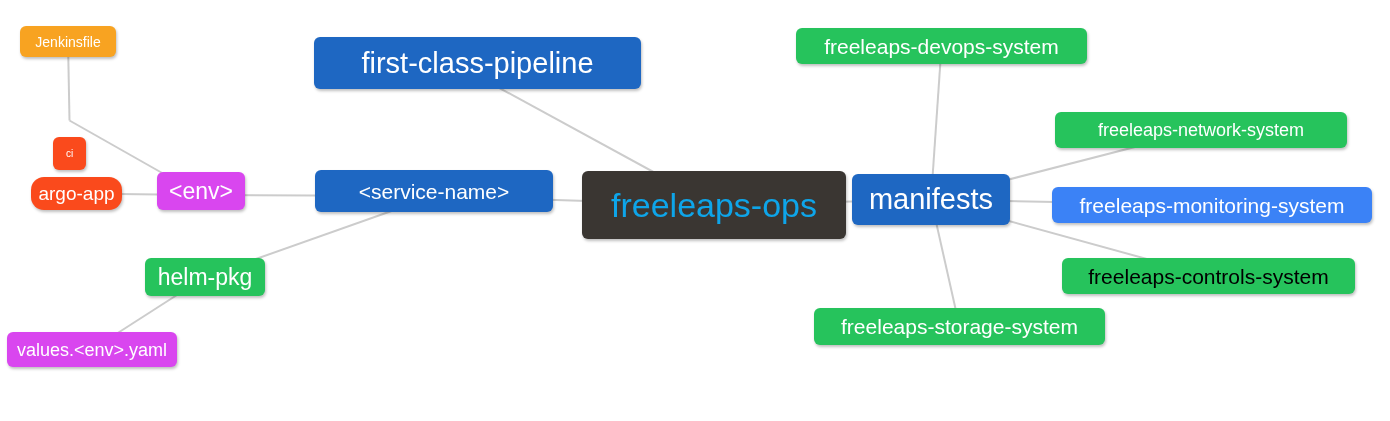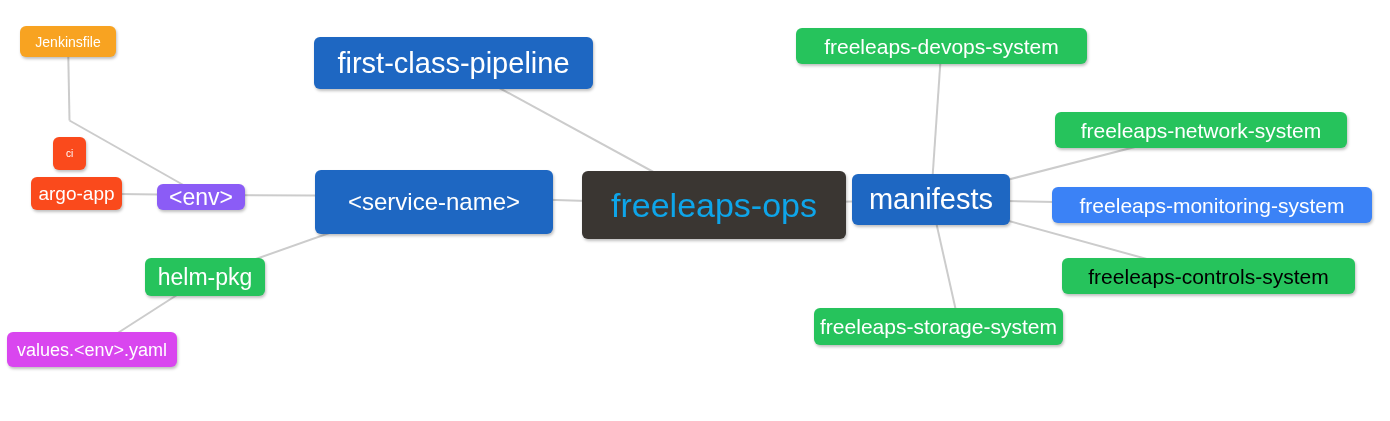--- a/index.html
+++ b/index.html
@@ -52,27 +52,27 @@
       <line x1="201" y1="195" x2="76.5" y2="193.5" stroke="#CCCCCC" stroke-width="2"></line>
       <line x1="69.5" y1="120.5" x2="68" y2="41.5" stroke="#CCCCCC" stroke-width="2"></line>
       <line x1="205" y1="277" x2="92" y2="349.5" stroke="#CCCCCC" stroke-width="2"></line>
       <line x1="931" y1="199.5" x2="941.5" y2="46" stroke="#CCCCCC" stroke-width="2"></line>
       <line x1="931" y1="199.5" x2="1201" y2="130" stroke="#CCCCCC" stroke-width="2"></line>
       <line x1="931" y1="199.5" x2="1212" y2="205" stroke="#CCCCCC" stroke-width="2"></line>
       <line x1="931" y1="199.5" x2="1208.5" y2="276" stroke="#CCCCCC" stroke-width="2"></line>
       <line x1="931" y1="199.5" x2="959.5" y2="326.5" stroke="#CCCCCC" stroke-width="2"></line>
     </svg>
 <div class="node" style="left: 582px; top: 171px; width: 264px; height: 68px; font-size: 34px; background: rgb(58, 54, 50); color: #0ea5e9;">freeleaps-ops</div>
-    <div class="node" style="left: 314px; top: 37px; width: 279px; height: 52px; font-size: 29px; background: rgb(30, 103, 194); color: rgb(255, 255, 255);">first-class-pipeline</div>
-    <div class="node" style="left: 315px; top: 170px; width: 238px; height: 64px; font-size: 24px; background: rgb(30, 103, 194); color: rgb(255, 255, 255);">&lt;service-name&gt;</div>
+    <div class="node" style="left: 314px; top: 37px; width: 327px; height: 52px; font-size: 29px; background: rgb(30, 103, 194); color: rgb(255, 255, 255);">first-class-pipeline</div>
+    <div class="node" style="left: 315px; top: 170px; width: 238px; height: 42px; font-size: 21px; background: rgb(30, 103, 194); color: rgb(255, 255, 255);">&lt;service-name&gt;</div>
     <div class="node" style="left: 852px; top: 174px; width: 158px; height: 51px; font-size: 29px; background: rgb(30, 103, 194); color: rgb(255, 255, 255);">manifests</div>
-    <div class="node" style="left: 157px; top: 184px; width: 88px; height: 26px; font-size: 23px; background: #8b5cf6; color: rgb(255, 255, 255);">&lt;env&gt;</div>
+    <div class="node" style="left: 157px; top: 172px; width: 88px; height: 38px; font-size: 23px; background: #d946ef; color: rgb(255, 255, 255);">&lt;env&gt;</div>
     <div class="node" style="left: 145px; top: 258px; width: 120px; height: 38px; font-size: 23px; background: rgb(38, 195, 92); color: rgb(255, 255, 255);">helm-pkg</div>
     <div class="node" style="left: 796px; top: 28px; width: 291px; height: 36px; font-size: 21px; background: rgb(38, 195, 92); color: rgb(255, 255, 255);">freeleaps-devops-system</div>
-    <div class="node" style="left: 1055px; top: 112px; width: 292px; height: 36px; font-size: 21px; background: rgb(38, 195, 92); color: rgb(255, 255, 255);">freeleaps-network-system</div>
+    <div class="node" style="left: 1055px; top: 112px; width: 292px; height: 36px; font-size: 18px; background: rgb(38, 195, 92); color: rgb(255, 255, 255);">freeleaps-network-system</div>
     <div class="node" style="left: 1052px; top: 187px; width: 320px; height: 36px; font-size: 21px; background: #3b82f6; color: rgb(255, 255, 255);">freeleaps-monitoring-system</div>
     <div class="node" style="left: 1062px; top: 258px; width: 293px; height: 36px; font-size: 21px; background: rgb(38, 195, 92); color: #000000;">freeleaps-controls-system</div>
-    <div class="node" style="left: 814px; top: 308px; width: 249px; height: 37px; font-size: 21px; background: rgb(38, 195, 92); color: rgb(255, 255, 255);">freeleaps-storage-system</div>
+    <div class="node" style="left: 814px; top: 308px; width: 291px; height: 37px; font-size: 21px; background: rgb(38, 195, 92); color: rgb(255, 255, 255);">freeleaps-storage-system</div>
     <div class="node" style="left: 53px; top: 104px; width: 33px; height: 33px; font-size: 10px; background: rgb(250, 74, 28); color: rgb(255, 255, 255); margin-top: 33px;">ci</div>
-    <div class="node" style="left: 31px; top: 177px; width: 91px; height: 33px; font-size: 19px; background: rgb(250, 74, 28); color: rgb(255, 255, 255);">argo-app</div>
+    <div class="node" style="left: 31px; top: 177px; width: 91px; height: 33px; font-size: 19px; background: rgb(250, 74, 28); color: rgb(255, 255, 255); border-radius: 13px;">argo-app</div>
     <div class="node" style="left: 7px; top: 332px; width: 170px; height: 35px; font-size: 18px; background: #d946ef; color: rgb(255, 255, 255); text-align: right;">values.&lt;env&gt;.yaml</div>
     <div class="node" style="left: 20px; top: 26px; width: 96px; height: 31px; font-size: 14px; background: rgb(248, 163, 33); color: rgb(255, 255, 255);">Jenkinsfile</div>
   </div>
 
 </body></html>

